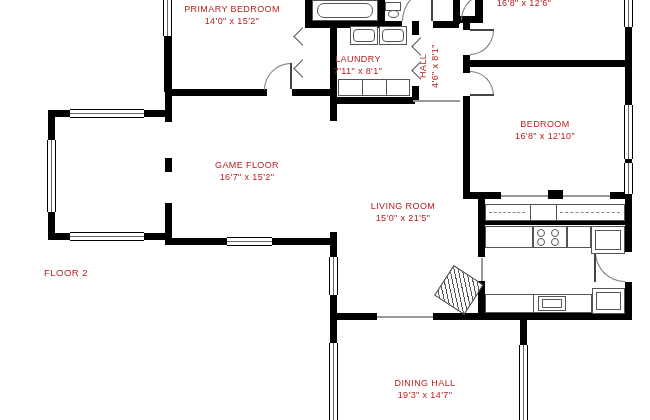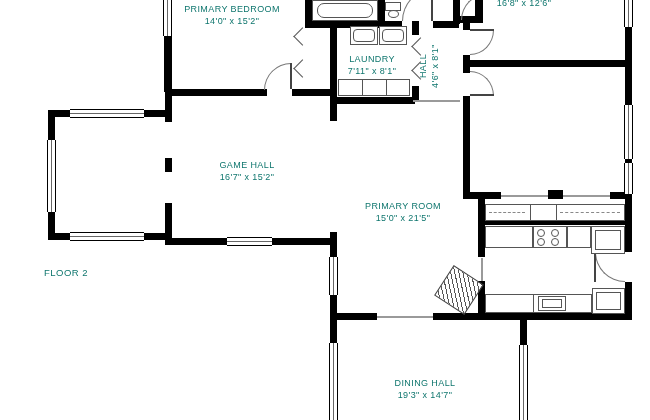--- a/index.html
+++ b/index.html
@@ -1,17 +1,17 @@
 <!DOCTYPE html>
 <html><head>
 <meta charset="utf-8">
 <style>
   html,body{margin:0;padding:0;background:#fff;}
   #plan{position:relative;width:650px;height:420px;background:#fff;overflow:hidden;
-        font-family:"Liberation Sans",sans-serif;color:#0f766e;}
+        font-family:"Liberation Sans",sans-serif;color:#b91c1c;}
   .w{position:absolute;background:#000;}
   .thin{position:absolute;background:#9a9a9a;}
   .win-h{position:absolute;height:9px;box-sizing:border-box;border-top:1px solid #000;border-bottom:1px solid #000;
          background:linear-gradient(to bottom,#fff 0 40%,#666 40% 60%,#fff 60%);}
   .win-v{position:absolute;width:9px;box-sizing:border-box;border-left:1px solid #000;border-right:1px solid #000;
          background:linear-gradient(to right,#fff 0 40%,#666 40% 60%,#fff 60%);}
   .fx{position:absolute;box-sizing:border-box;border:1px solid #555;background:#fff;}
   .arc{position:absolute;box-sizing:border-box;}
   .arc-tl{border-top:1px solid #777;border-left:1px solid #777;border-top-left-radius:100% 100%;}
   .arc-tr{border-top:1px solid #777;border-right:1px solid #777;border-top-right-radius:100% 100%;}
@@ -153,34 +153,38 @@
 
   <div class="hatch"></div>
 
   <div class="rl" style="left:232px;top:3px">
     <div class="nm">PRIMARY BEDROOM</div>
     <div>14'0" x 15'2"</div>
   </div>
   <div class="rl" style="left:524px;top:-3px">
     <div>16'8" x 12'6"</div>
   </div>
-  <div class="rl" style="left:372px;top:53px">
+  <div class="rl" style="left:358px;top:53px">
     <div class="nm">LAUNDRY</div>
     <div>7'11" x 8'1"</div>
   </div>
   <div class="rl" id="hall-label" style="left:429px;top:66px">
     <div class="nm">HALL</div>
     <div>4'6" x 8'1"</div>
   </div>
+  <div class="rl" style="left:545px;top:118px">
+    <div class="nm">BEDROOM</div>
+    <div>16'8" x 12'10"</div>
+  </div>
   <div class="rl" style="left:247px;top:159px">
-    <div class="nm">GAME HALL</div>
+    <div class="nm">GAME FLOOR</div>
     <div>16'7" x 15'2"</div>
   </div>
   <div class="rl" style="left:403px;top:200px">
-    <div class="nm">PRIMARY ROOM</div>
+    <div class="nm">LIVING ROOM</div>
     <div>15'0" x 21'5"</div>
   </div>
   <div class="rl" style="left:425px;top:377px">
     <div class="nm">DINING HALL</div>
     <div>19'3" x 14'7"</div>
   </div>
 
   <div id="floor-label">FLOOR 2</div>
 </div>
 

